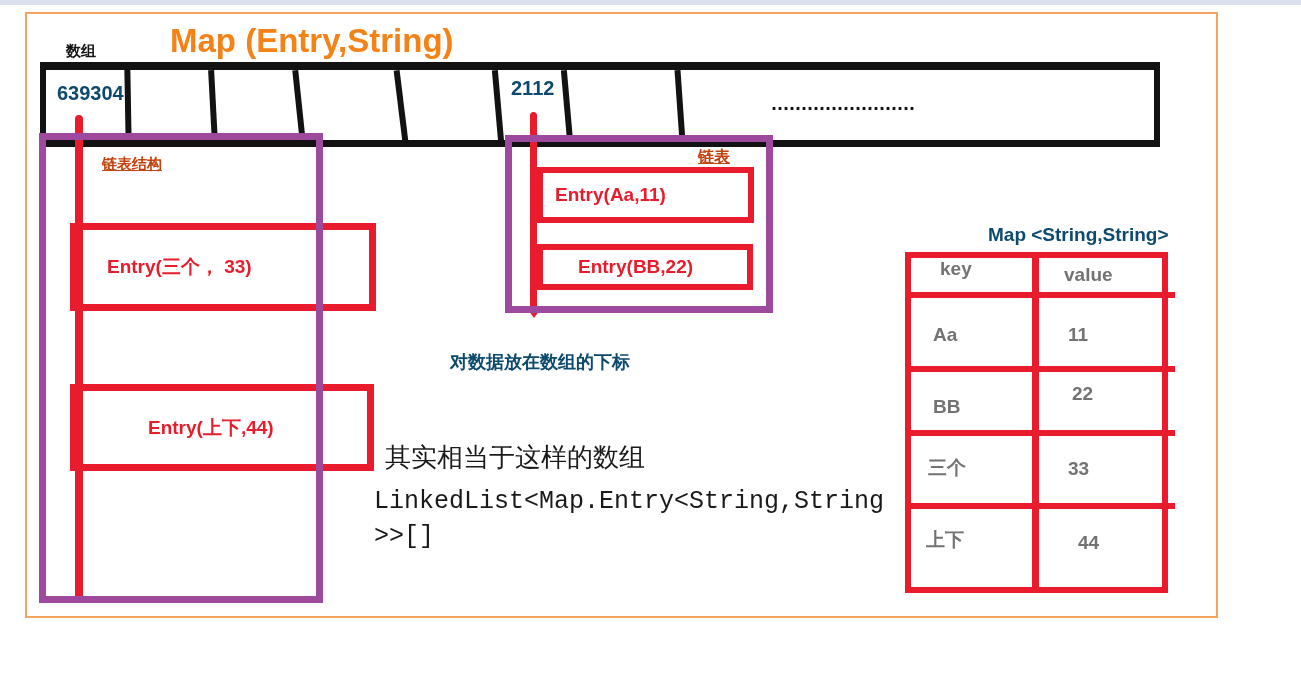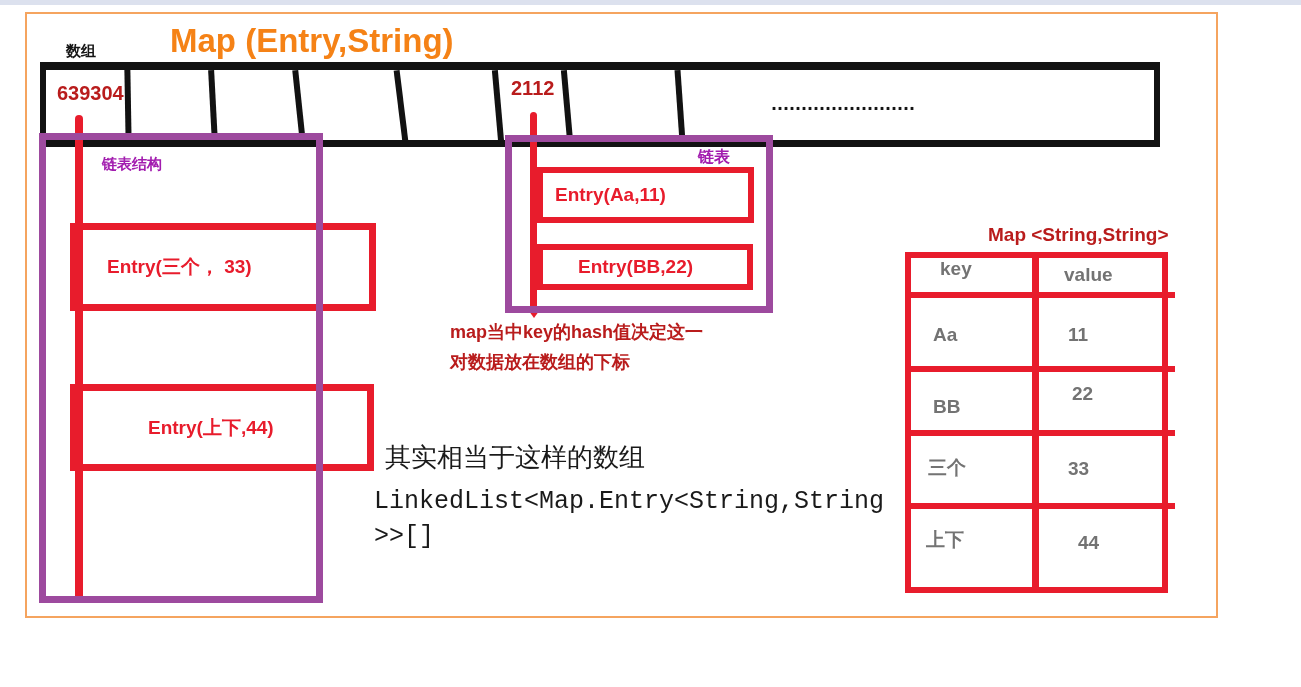--- a/index.html
+++ b/index.html
@@ -1,21 +1,21 @@
 <!DOCTYPE html>
 <html><head>
 <meta charset="utf-8">
 <style>
   html,body{margin:0;padding:0;background:#ffffff;}
   .canvas{position:relative;width:1301px;height:687px;background:#ffffff;overflow:hidden;
           font-family:"Liberation Sans",sans-serif;}
   .abs{position:absolute;}
   
-  .red-t{color:#b91c1c;font-weight:bold;}
-  .purple-t{color:#a21caf;font-weight:bold;}
+  .red-t{color:#0c4a6e;font-weight:bold;}
+  .purple-t{color:#c2410c;font-weight:bold;text-decoration:underline;}
   .ink-t{color:#141414;font-weight:bold;}
   
   .top-strip{left:0;top:0;width:1301px;height:5px;background:#dce1ee;}
   .frame{left:25px;top:12px;width:1189px;height:602px;border:2px solid #f5a45f;}
   .array-box{left:40px;top:62px;width:1108px;height:70px;
              border-style:solid;border-color:#121212;border-width:8px 6px 7px 6px;}
   .divider{width:6px;height:72px;background:#121212;top:70px;}
   .purple-box{border:7px solid #9d4a9e;}
   .red-box{border:7px solid #e81c2c;display:flex;align-items:center;}
   .red-box span{font-weight:bold;color:#e81c2c;font-size:19px;white-space:nowrap;}
@@ -69,21 +69,20 @@
   <div class="abs arrow-down" style="left:526px;top:307px;"></div>
   <div class="abs red-box" style="left:537px;top:167px;width:205px;height:44px;border-width:6px;">
     <span style="padding-left:12px;">Entry(Aa,11)</span>
   </div>
   <div class="abs red-box" style="left:537px;top:244px;width:204px;height:34px;border-width:6px;align-items:center;">
     <span style="padding-left:35px;">Entry(BB,22)</span>
   </div>
   <div class="abs purple-box" style="left:505px;top:135px;width:254px;height:164px;"></div>
   <div class="abs purple-t" style="left:698px;top:147px;font-size:16px;">链表</div>
 
-  <div class="abs red-t" style="left:450px;top:320px;font-size:18px;white-space:nowrap;">map当中key的hash值决定这一</div>
   <div class="abs red-t" style="left:450px;top:350px;font-size:18px;white-space:nowrap;">对数据放在数组的下标</div>
 
   <div class="abs serif-note" style="left:385px;top:440px;">其实相当于这样的数组</div>
   <div class="abs mono-note" style="left:374px;top:487px;">LinkedList&lt;Map.Entry&lt;String,String</div>
   <div class="abs mono-note" style="left:374px;top:522px;">&gt;&gt;[]</div>
 
   <div class="abs red-t" style="left:988px;top:224px;font-size:19px;white-space:nowrap;">Map &lt;String,String&gt;</div>
   <div class="abs tbl-frame"></div>
   <div class="abs tbl-col"></div>
   <div class="abs tbl-row" style="top:292px;"></div>

